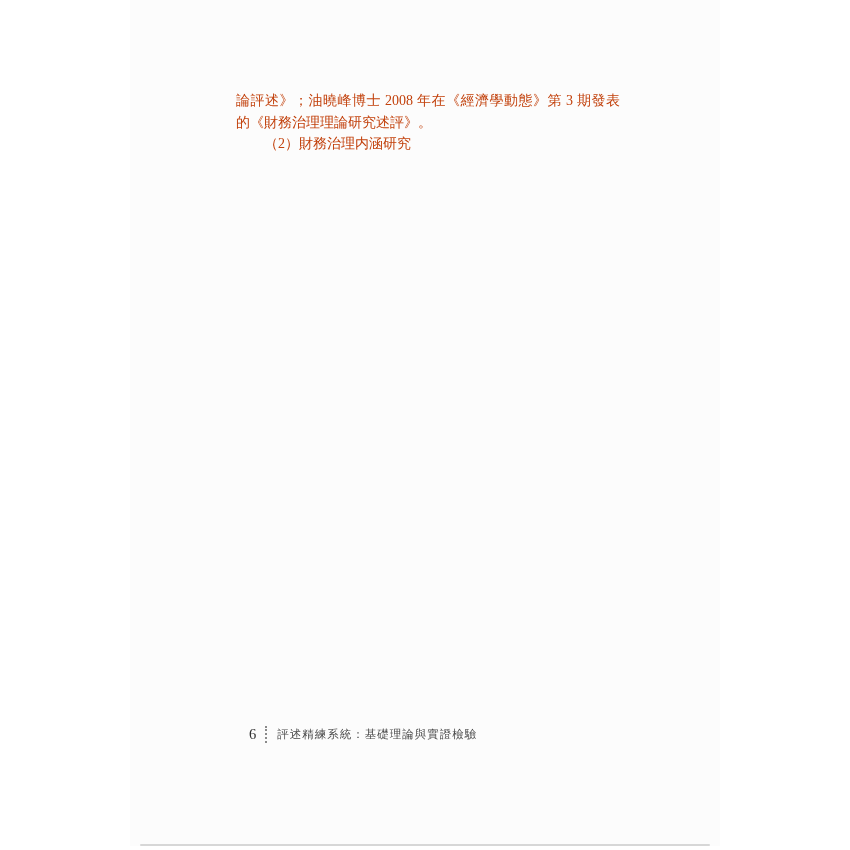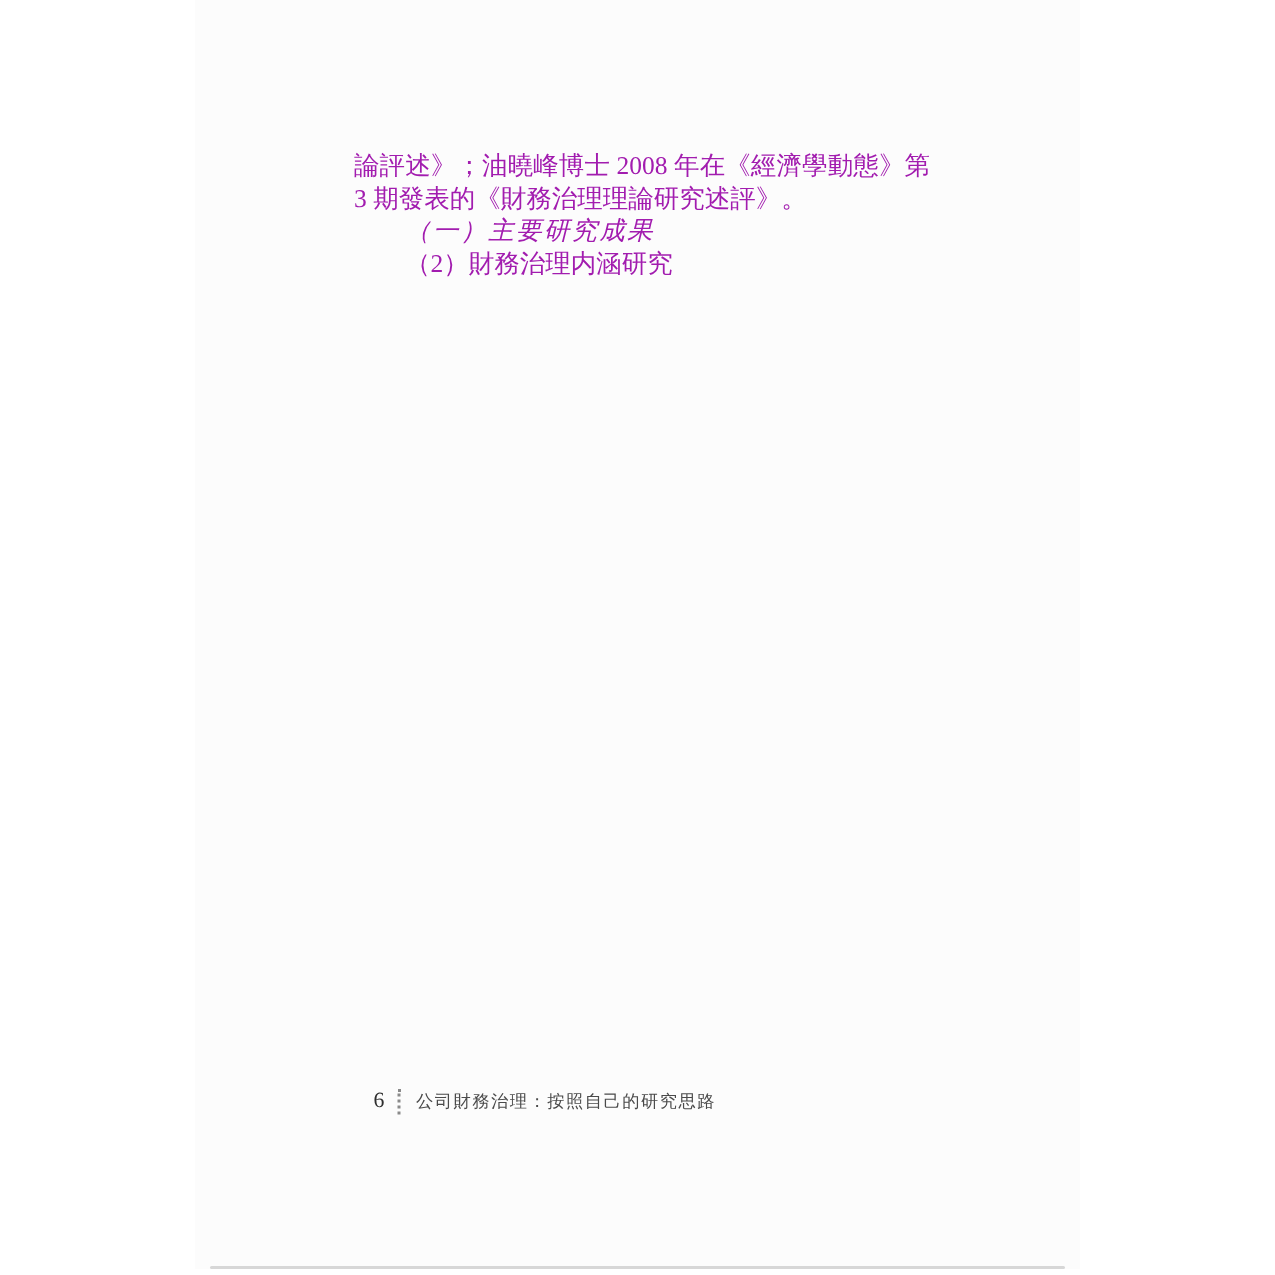--- a/index.html
+++ b/index.html
@@ -25,25 +25,24 @@
     width: 570px;
     height: 2px;
     background: #d7d7d7;
     border-radius: 1px;
   }
   .text-block {
     position: absolute;
     left: 106px;
     top: 90px;
     width: 384px;
-    color: #a21caf;
+    color: #c2410c;
     font-family: "Liberation Serif", "DejaVu Serif", serif;
-    font-size: 17px;
+    font-size: 14px;
     line-height: 21.55px;
-    margin-top: 10px;
   }
   .text-block p {
     margin: 0;
     text-align: justify;
   }
   .indent { text-indent: 2em; }
   .kai-heading {
     font-style: italic;
     letter-spacing: 1.5px;
   }
@@ -76,24 +75,23 @@
     color: #4a4a4a;
   }
 </style>
 </head>
 <body>
 
 <div class="scan-page">
 
   <div class="text-block">
     <p>論評述》；油曉峰博士 2008 年在《經濟學動態》第 3 期發表的《財務治理理論研究述評》。</p>
-    <p class="indent kai-heading">（一）主要研究成果</p>
     <p class="indent">（2）財務治理内涵研究</p>
   </div>
 
   <div class="footer">
     <span class="page-number">6</span>
     <span class="footer-divider"></span>
-    <span class="running-title">公司財務治理：按照自己的研究思路</span>
+    <span class="running-title">評述精練系統：基礎理論與實證檢驗</span>
   </div>
 
   <div class="scan-page-bottom-edge"></div>
 </div>
 
 </body></html>

